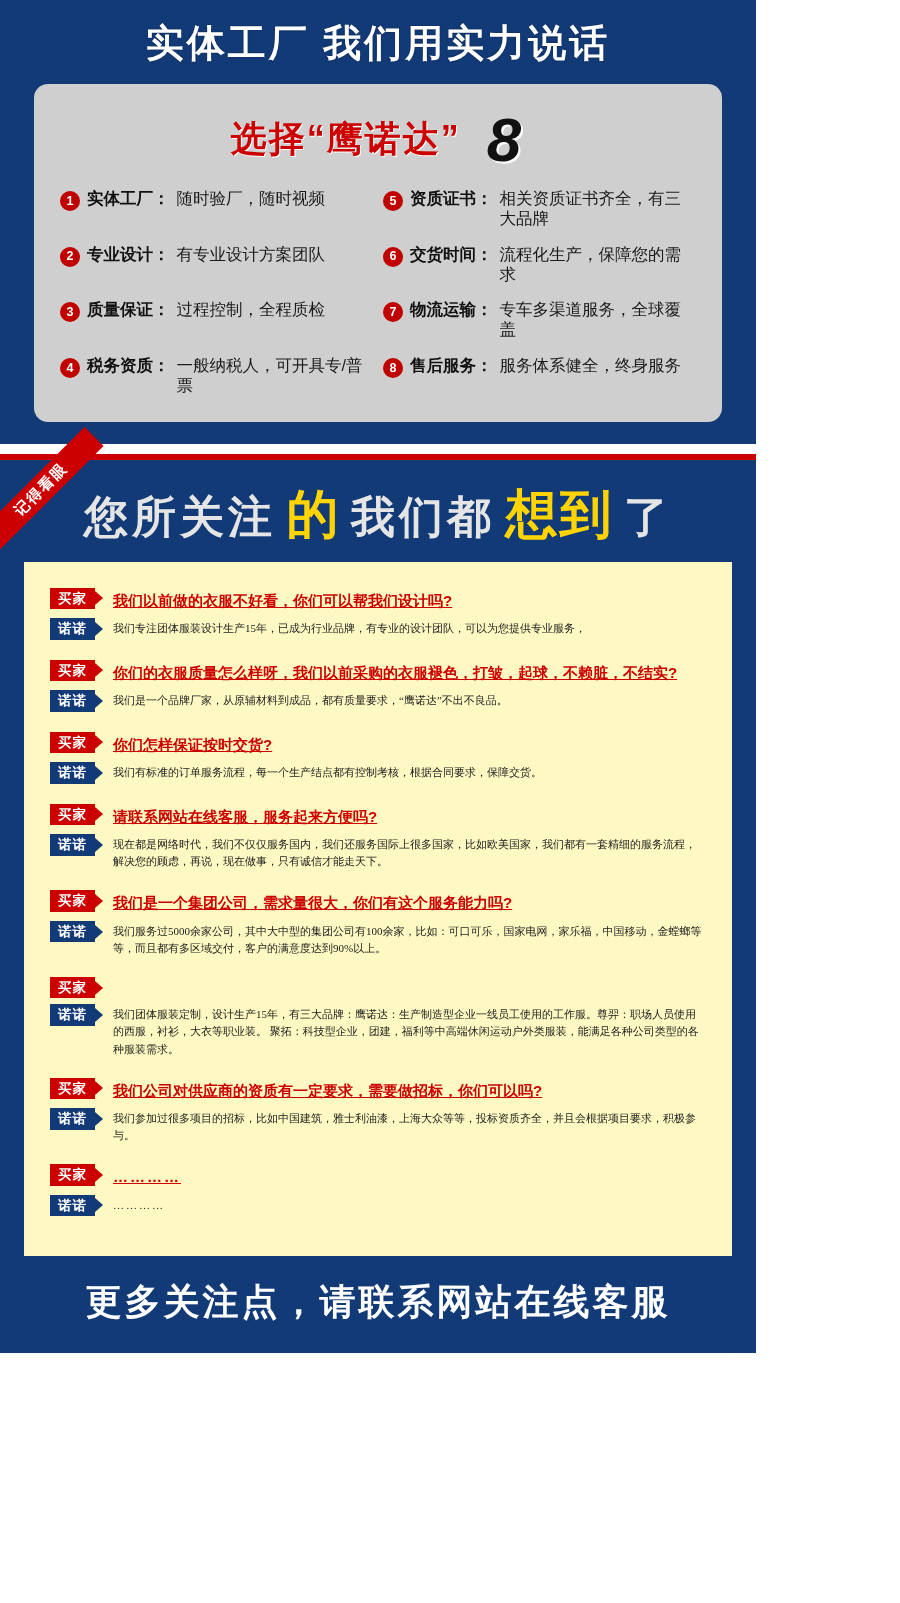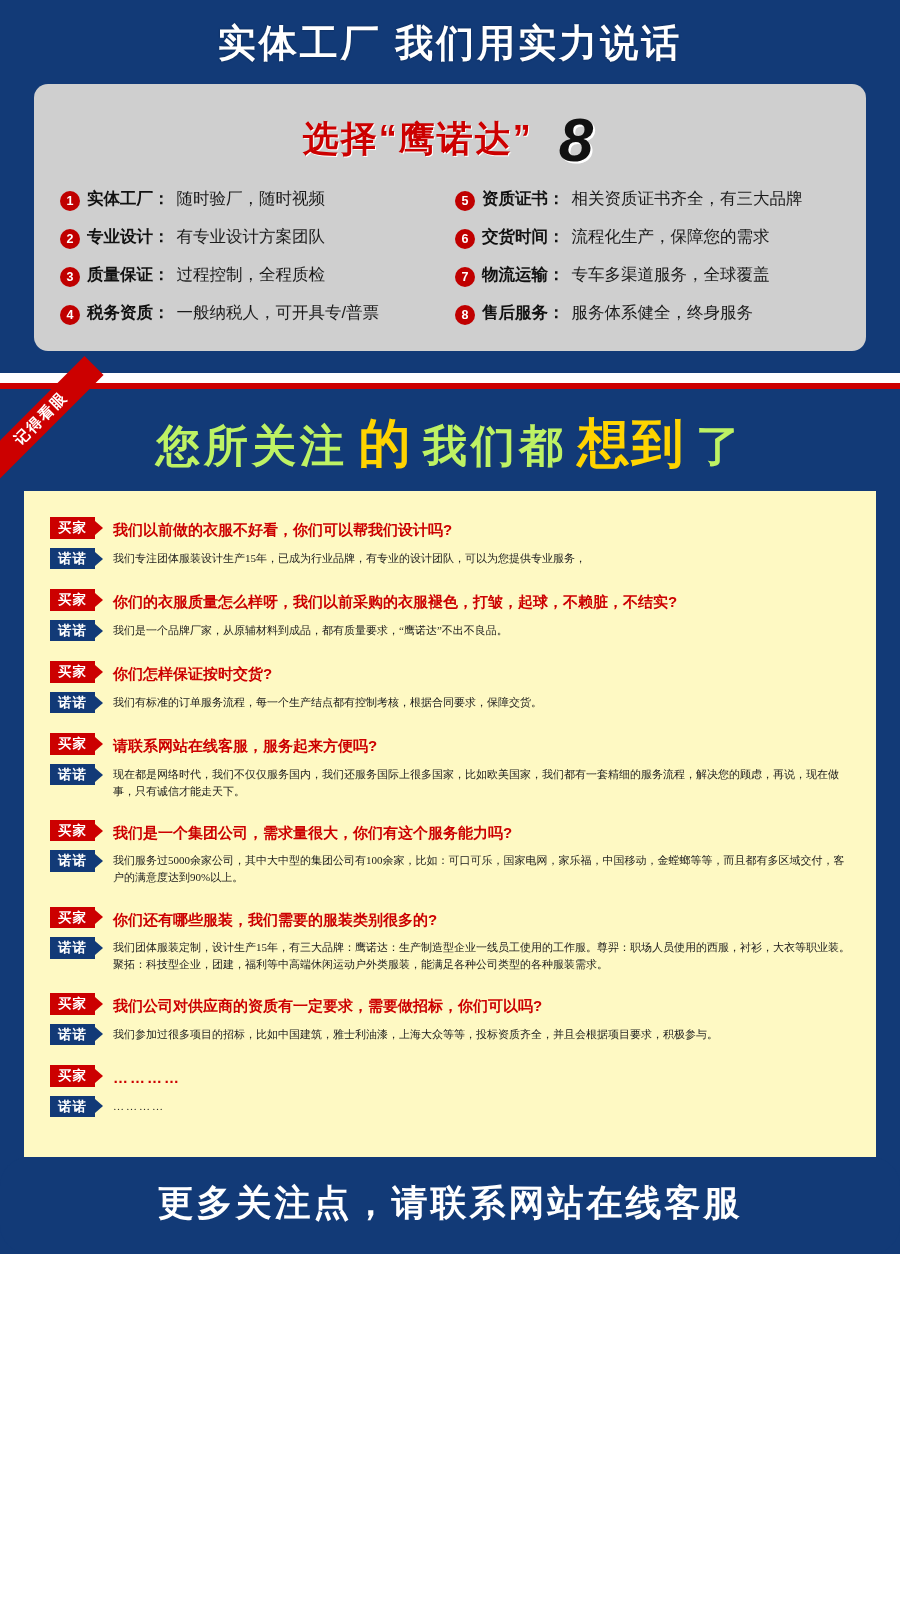--- a/index.html
+++ b/index.html
@@ -1,21 +1,21 @@
 <!DOCTYPE html>
 <html><head>
 <meta charset="utf-8">
 <style>
   * { box-sizing: border-box; margin: 0; padding: 0; }
   body {
     width: 900px;
     font-family: "Liberation Sans", "DejaVu Sans", sans-serif;
     background: #ffffff;
   }
-  .page { width: 900px; position: relative; }
+  .page { width: 756px; position: relative; }
 
   
   .sec1 {
     background: #123a77;
     padding: 14px 0 22px 0;
   }
   .sec1-title {
     text-align: center;
     color: #ffffff;
     font-size: 38px;
@@ -86,21 +86,21 @@
     display: flex;
     align-items: center;
     justify-content: center;
     margin-top: 2px;
   }
   .r-label {
     color: #111111;
     font-weight: bold;
     white-space: nowrap;
   }
-  .r-text { color: #1b1b1b; text-align: right; }
+  .r-text { color: #1b1b1b; }
 
   
   .sec2 {
     background: #123a77;
     padding: 0 0 0 0;
     position: relative;
     border-top: 6px solid #cc0000;
   }
   .ribbon {
     position: absolute;
@@ -115,21 +115,21 @@
     padding: 4px 0;
     transform: rotate(-45deg);
   }
   .sec2-title {
     text-align: center;
     padding: 28px 0 22px 0;
     white-space: nowrap;
     line-height: 1;
   }
   .t-white {
-    color: #bef264; font-size: 44px; font-weight: bold; letter-spacing: 4px;
+    color: #e5e5e5; font-size: 44px; font-weight: bold; letter-spacing: 4px;
   }
   .t-yellow {
     color: #ffd400; font-size: 52px; font-weight: bold; letter-spacing: 2px;
     padding: 0 6px;
   }
   .faq-card {
     margin: 0 24px;
     background: #fef9c3;
     padding: 26px 26px 20px 26px;
   }
@@ -157,20 +157,21 @@
   .tag-buyer { background: #cc0000; margin-right: 10px; }
   .tag-buyer::after { border-left-color: #cc0000; }
   .tag-nuo { background: #123a77; margin-right: 10px; }
   .tag-nuo::after { border-left-color: #123a77; }
   .q-text {
     color: #cc0000;
     font-size: 15px;
     font-weight: bold;
     line-height: 1.5;
     padding-top: 2px;
+    text-decoration: underline;
   }
   .a-text {
     color: #1b1b1b;
     font-size: 11px;
     line-height: 1.55;
     padding-top: 2px;
     font-family: Liberation Serif, serif;
   }
   .dots { letter-spacing: 2px; }
 
@@ -314,21 +315,20 @@
         </div>
         <div class="qa-row">
           <span class="tag tag-nuo">诺诺</span>
           <span class="a-text">我们服务过5000余家公司，其中大中型的集团公司有100余家，比如：可口可乐，国家电网，家乐福，中国移动，金螳螂等等，而且都有多区域交付，客户的满意度达到90%以上。</span>
         </div>
       </div>
 
       <div class="qa">
         <div class="qa-row">
           <span class="tag tag-buyer">买家</span>
-          <span class="q-text">你们还有哪些服装，我们需要的服装类别很多的?</span>
         </div>
         <div class="qa-row">
           <span class="tag tag-nuo">诺诺</span>
           <span class="a-text">我们团体服装定制，设计生产15年，有三大品牌：鹰诺达：生产制造型企业一线员工使用的工作服。尊羿：职场人员使用的西服，衬衫，大衣等职业装。 聚拓：科技型企业，团建，福利等中高端休闲运动户外类服装，能满足各种公司类型的各种服装需求。</span>
         </div>
       </div>
 
       <div class="qa">
         <div class="qa-row">
           <span class="tag tag-buyer">买家</span>

